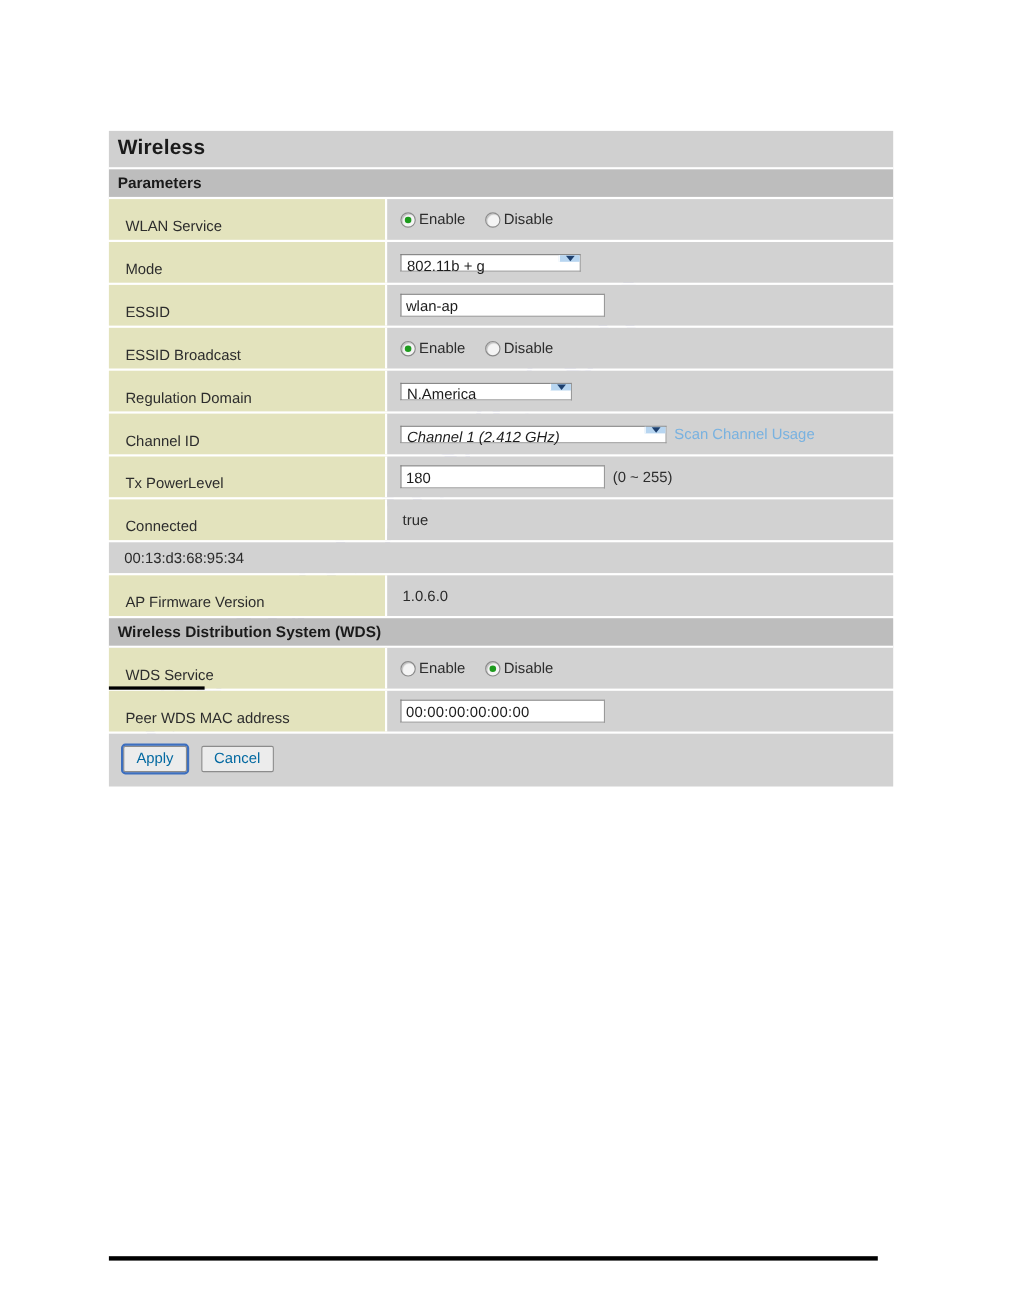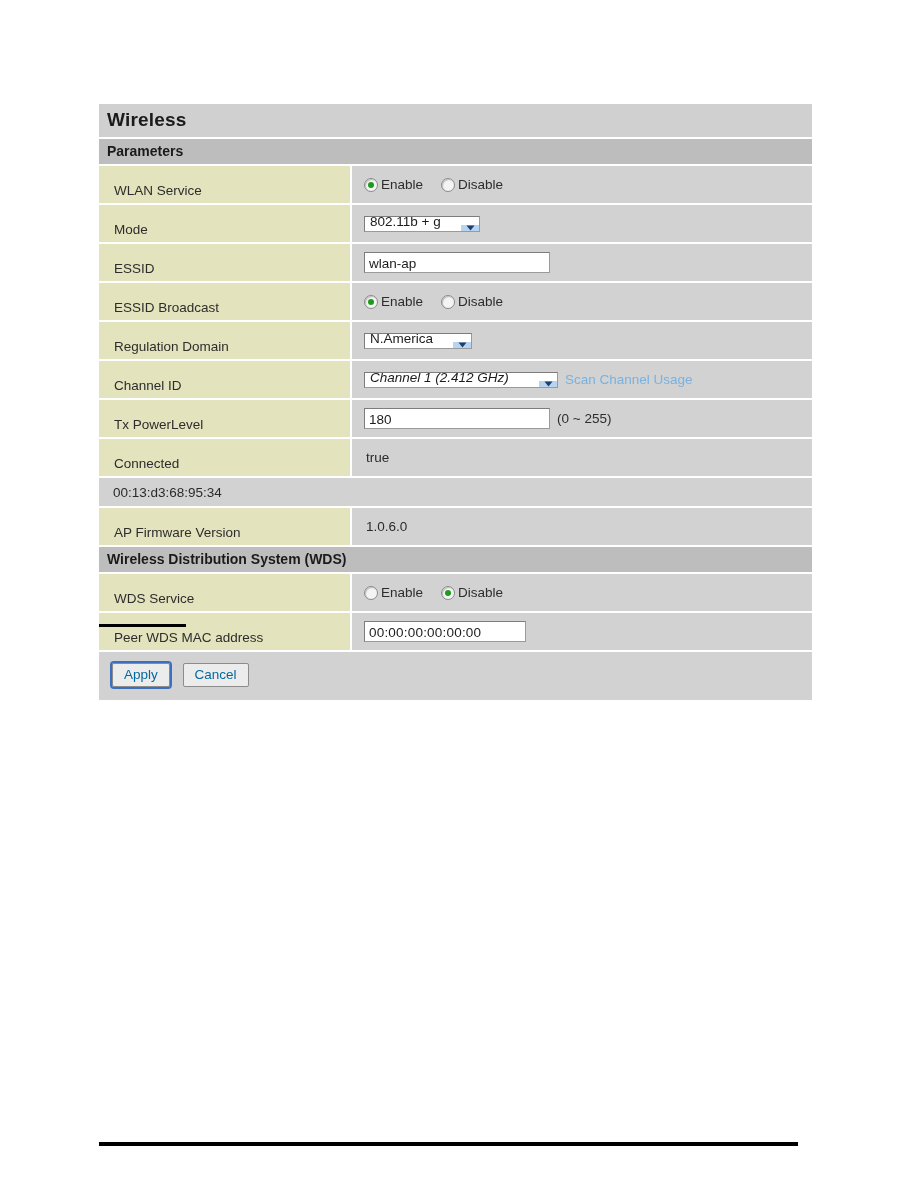--- a/index.html
+++ b/index.html
@@ -39,21 +39,21 @@
     letter-spacing: 1px;
     white-space: nowrap;
     transform: rotate(-41deg);
     transform-origin: left center;
   }
 
   
   .panel {
     position: absolute;
     left: 99px;
-    top: 104px;
+    top: 119px;
     width: 713px;
     z-index: 10;
     font-size: 13.5px;
     color: #2b2b2b;
   }
 
   .row {
     display: flex;
     align-items: stretch;
     border-bottom: 2px solid #ffffff;
@@ -148,33 +148,34 @@
     padding: 0 4px;
     box-sizing: border-box;
     font-family: "Liberation Sans", sans-serif;
     font-size: 13.5px;
     color: #1c1c1c;
     white-space: nowrap;
     overflow: hidden;
   }
   .tbox.essid  { width: 186px; }
   .tbox.power  { width: 186px; }
-  .tbox.peer   { width: 162px; letter-spacing: .2px; }
+  .tbox.peer   { width: 186px; letter-spacing: .2px; }
 
   
   .sel {
     display: inline-flex;
-    align-items: flex-end;
+    align-items: flex-start;
     background: #ffffff;
     border: 1px solid #9a9a9a;
     border-top-color: #7d7d7d;
     border-left-color: #7d7d7d;
     height: 16px;
     box-sizing: border-box;
     cursor: pointer;
+    gap: 48px;
   }
   .sel .txt {
     padding: 0 6px 0 5px;
     line-height: 19px;
     font-size: 13.5px;
     color: #1c1c1c;
     white-space: nowrap;
   }
   .sel .arw {
     width: 18px;

